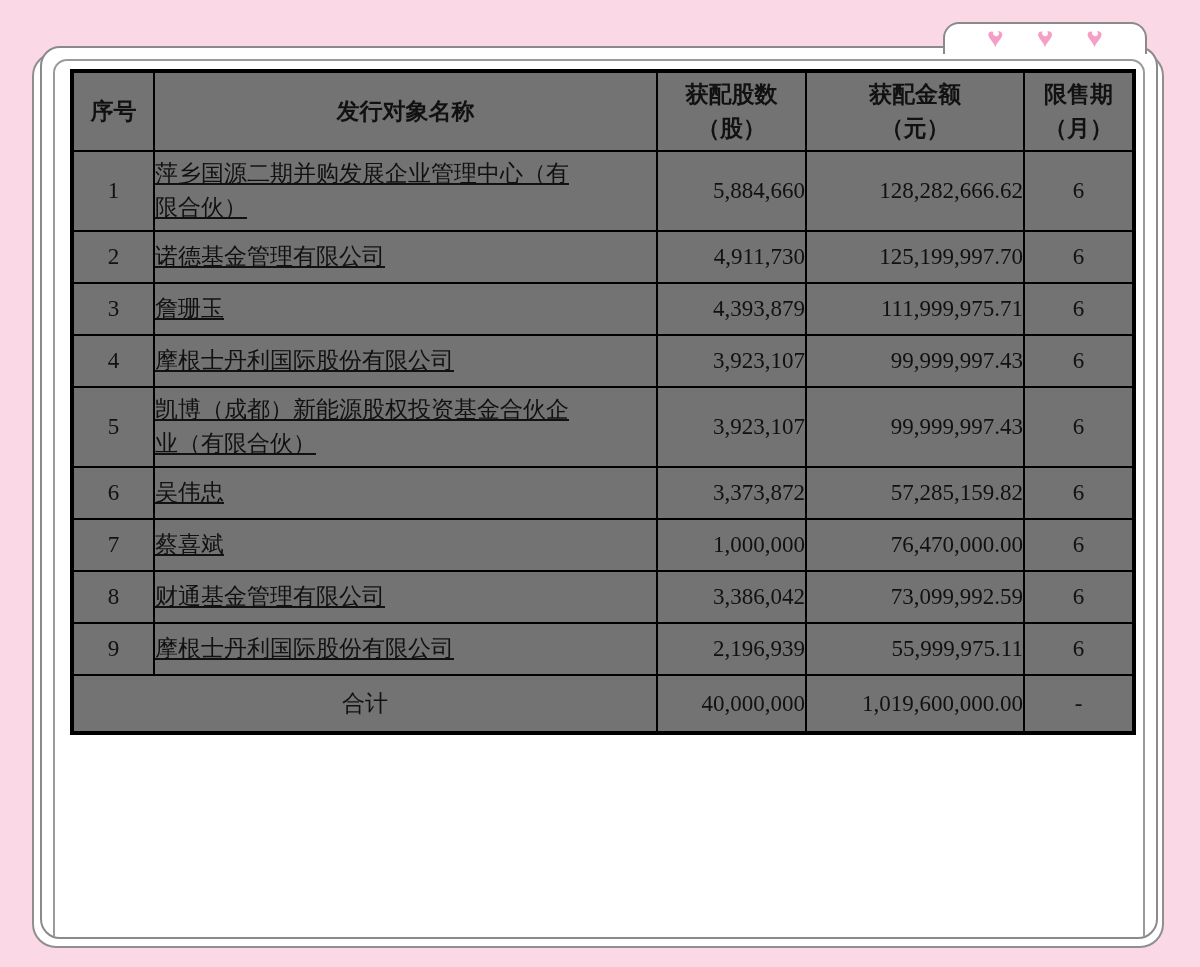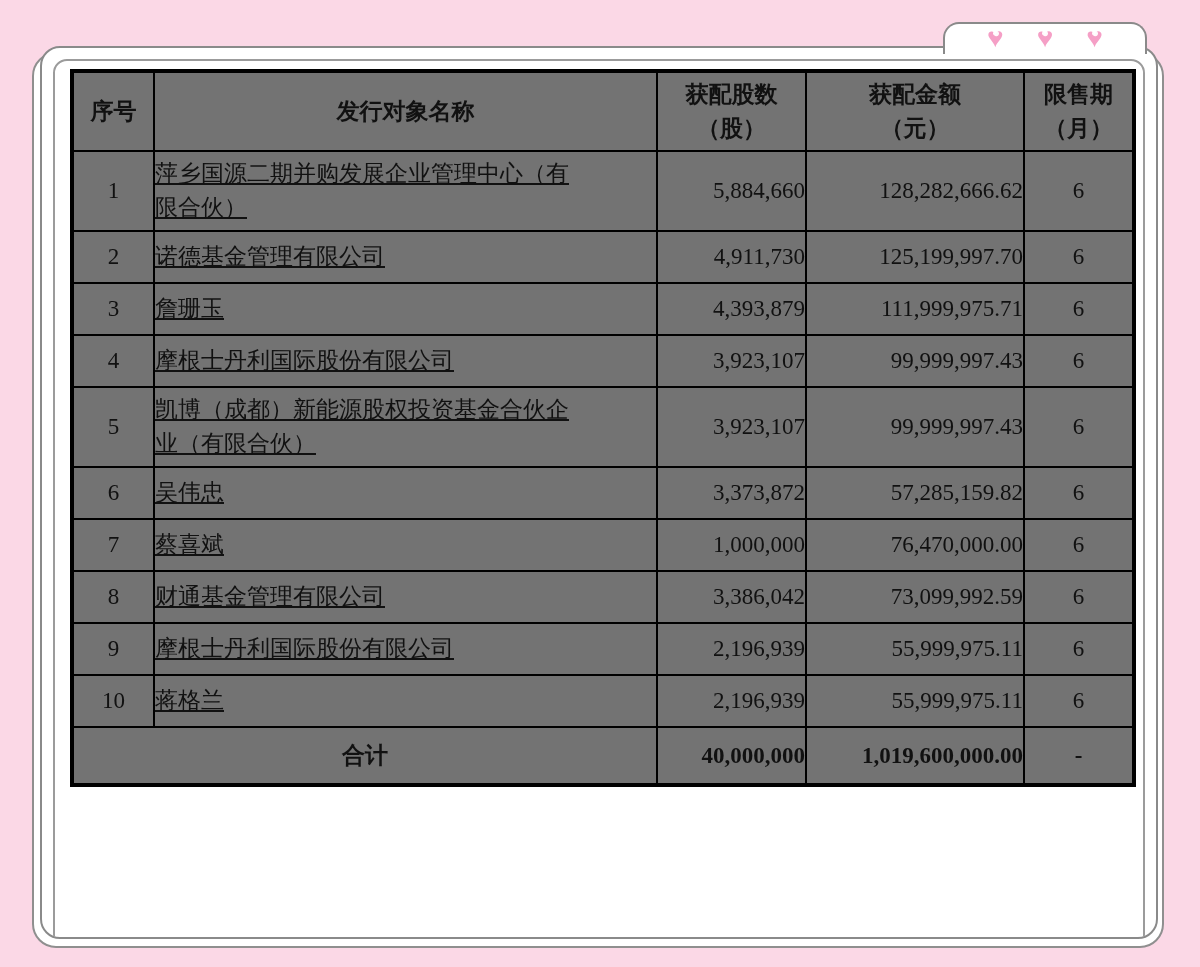--- a/index.html
+++ b/index.html
@@ -105,21 +105,21 @@
   .c-name {
     text-align: left;
     padding-right: 8px;
     white-space: pre-line;
     line-height: 1.5;
     text-decoration: underline;
   }
   .c-num  { text-align: right; }
   .c-lock { text-align: center; }
   .alloc tfoot tr { height: 58px; }
-  .alloc tfoot td { font-weight: bold; }
+  .alloc tfoot td { font-weight: normal; }
   .c-total-label { text-align: center; }
 </style>
 </head>
 <body>
 
 <div class="stage">
   <div class="card-wrap">
     <div class="card-back"></div>
 
     <div class="tab">
@@ -210,27 +210,20 @@
     <td class="c-num">73,099,992.59</td>
     <td class="c-lock">6</td>
   </tr>
             <tr>
     <td class="c-no">9</td>
     <td class="c-name">摩根士丹利国际股份有限公司</td>
     <td class="c-num">2,196,939</td>
     <td class="c-num">55,999,975.11</td>
     <td class="c-lock">6</td>
   </tr>
-            <tr>
-    <td class="c-no">10</td>
-    <td class="c-name">蒋格兰</td>
-    <td class="c-num">2,196,939</td>
-    <td class="c-num">55,999,975.11</td>
-    <td class="c-lock">6</td>
-  </tr>
           </tbody>
         <tfoot>
           <tr>
             <td colspan="2" class="c-total-label">合计</td>
             <td class="c-num">40,000,000</td>
             <td class="c-num">1,019,600,000.00</td>
             <td class="c-lock">-</td>
           </tr>
         </tfoot>
       </table>

